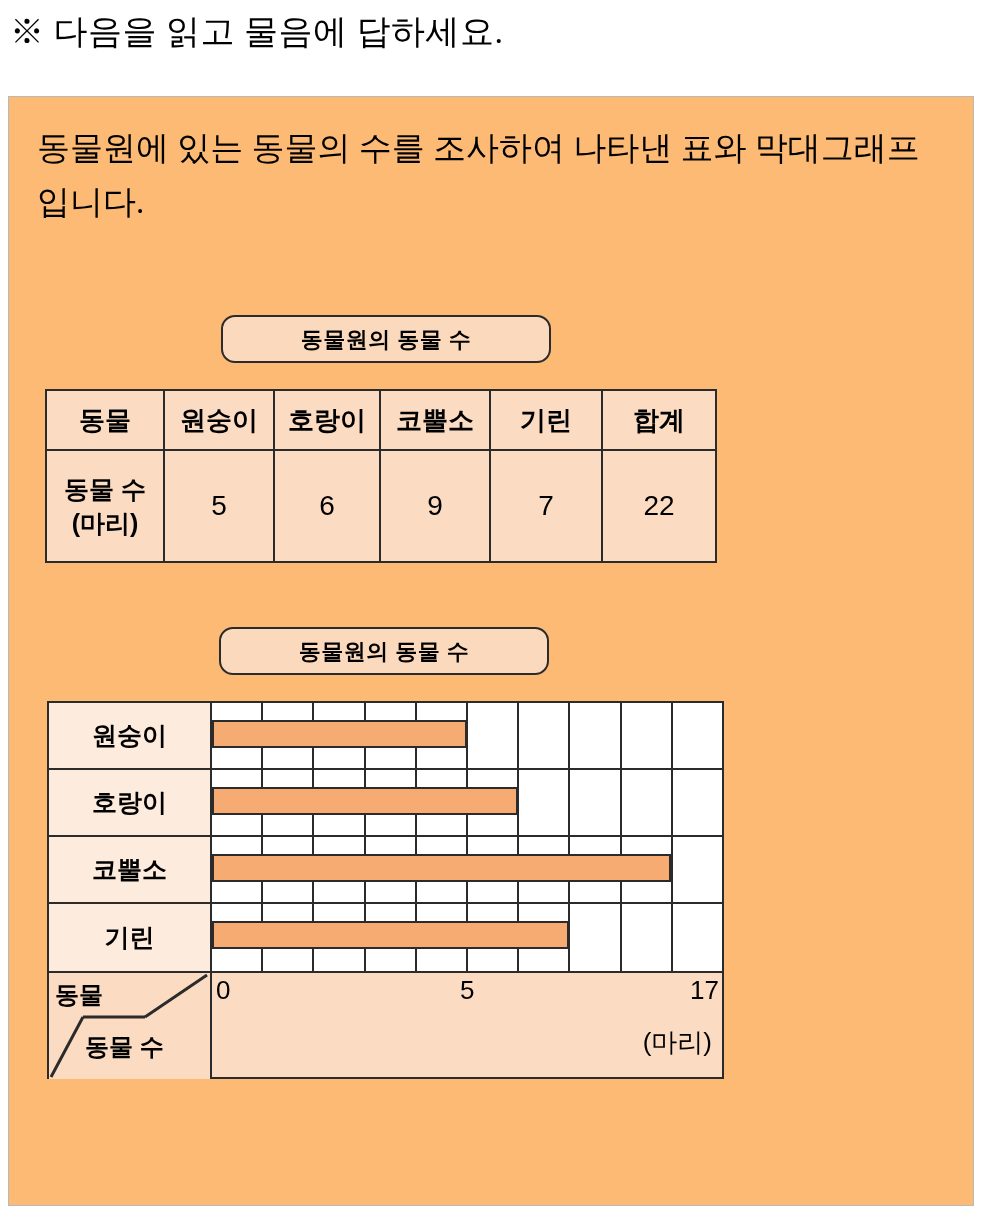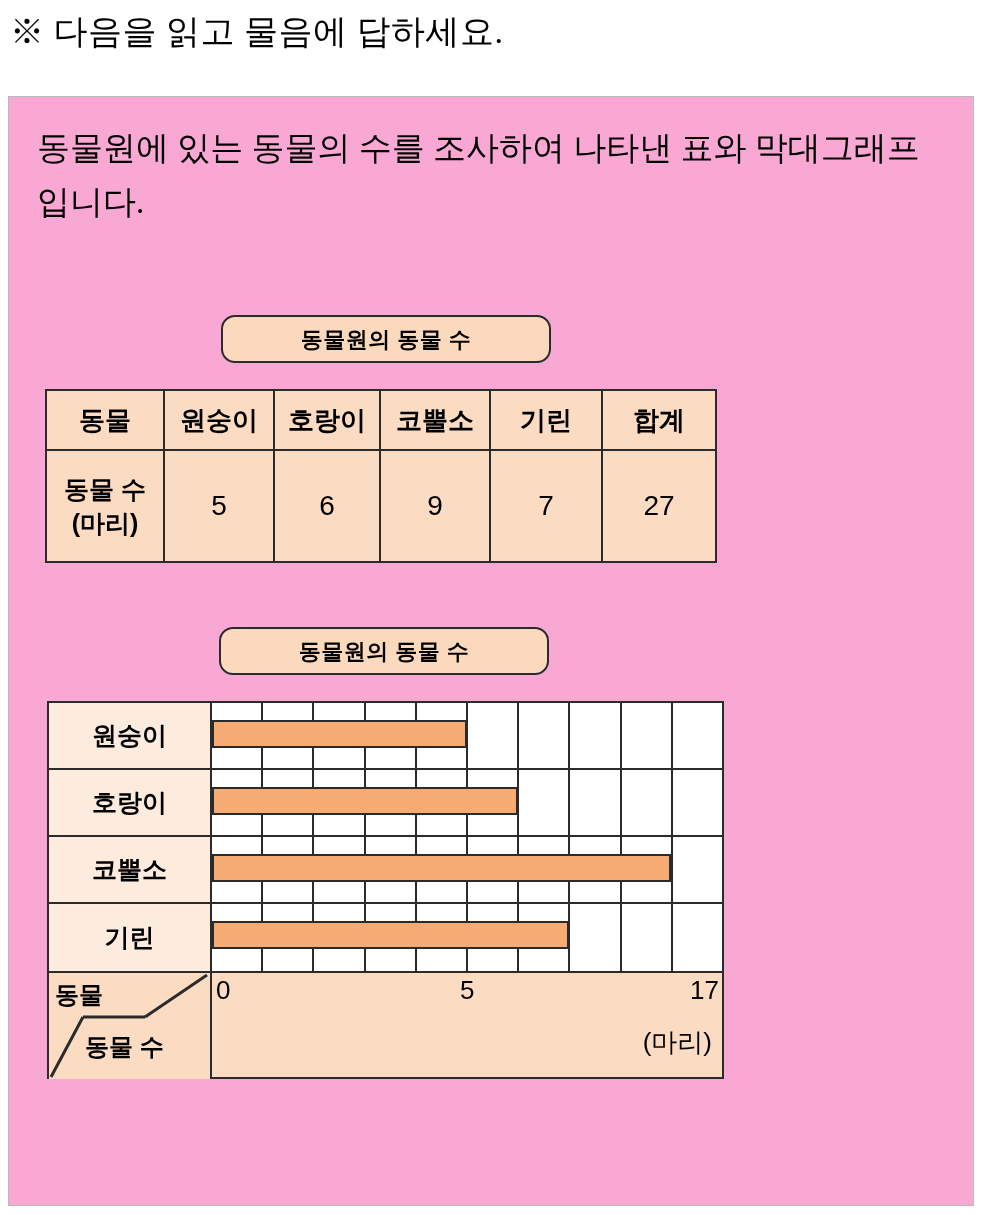--- a/index.html
+++ b/index.html
@@ -37,21 +37,21 @@
 
   
   .problem-box {
     position: absolute;
     left: 8px;
     top: 96px;
     width: 966px;
     height: 1110px;
     border: 1px solid #b9b9b9;
     box-sizing: border-box;
-    background: #f9a8d4;
+    background: #fdba74;
   }
 
   .stem {
     position: absolute;
     left: 28px;
     top: 24px;
     width: 910px;
     font-family: "Liberation Serif", serif;
     font-size: 33px;
     line-height: 54px;
@@ -254,21 +254,21 @@
       </tr>
       <tr>
         <td class="rowhead">
           <span>동물 수</span><br>
           <span>(마리)</span>
         </td>
         <td class="value">5</td>
         <td class="value">6</td>
         <td class="value">9</td>
         <td class="value">7</td>
-        <td class="value">27</td>
+        <td class="value">22</td>
       </tr>
     </tbody>
       </table>
 
     <div class="caption-pill" id="graph-caption">동물원의 동물 수</div>
 
     <div class="graph">
 
       <div class="graph-rows">
 

